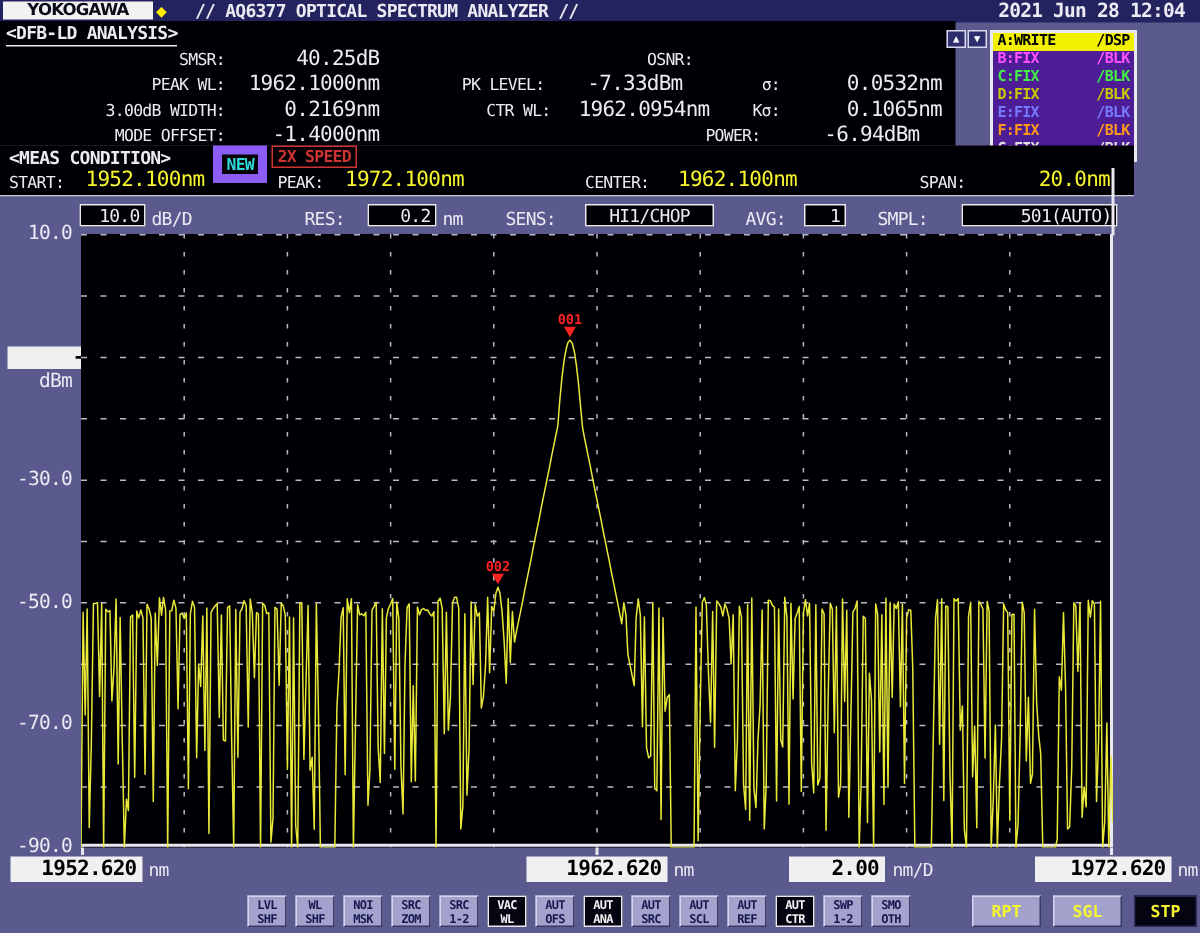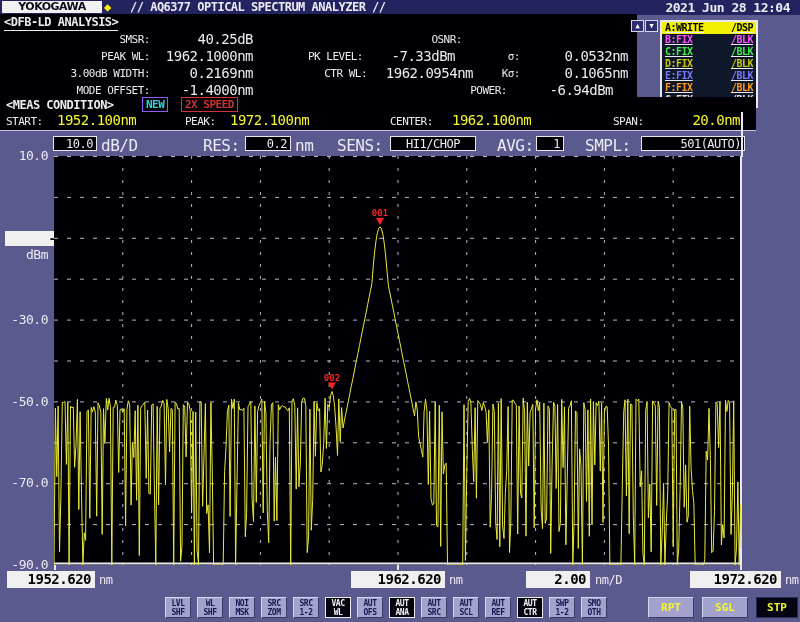--- a/index.html
+++ b/index.html
@@ -20,34 +20,34 @@
   .datetime{right:10px;top:1px;font-size:13px;font-weight:bold;letter-spacing:-0.5px;line-height:14px;}
   
   .analysis-panel{left:0;top:14px;width:637px;height:83px;background:#000004;}
   .mode-title{left:4px;top:1px;font-size:12px;font-weight:bold;letter-spacing:-0.5px;
     border-bottom:1px solid #eceaf2;padding-bottom:1px;}
   .a-label{font-size:11px;line-height:15px;text-align:right;letter-spacing:-0.5px;}
   .a-value{font-size:14px;line-height:15px;text-align:right;letter-spacing:-0.5px;}
   
   .updown-btn{width:13px;height:12px;background:#2e2e6e;border:1px solid #d8d8ee;
     font-size:7px;line-height:11px;text-align:center;color:#fff;box-sizing:border-box;}
-  .trace-panel{left:660px;top:20px;width:94px;background:#0f172a;border:2px solid #e8e8ee;text-decoration:underline;}
+  .trace-panel{left:660px;top:20px;width:94px;background:#4c1d95;border:2px solid #e8e8ee;}
   .trace-row{height:12px;font-size:10px;font-weight:bold;line-height:12px;display:flex;
     justify-content:space-between;padding:0 3px;letter-spacing:-0.5px;}
   .trace-row.active{background:#f0f000;color:#000;}
   
   .meas-block{left:0;top:97px;width:756px;height:33px;background:#000004;border-bottom:1px solid #c8c8dc;}
   .meas-title{left:6px;top:1px;font-size:12px;font-weight:bold;letter-spacing:-0.5px;}
   .badge{top:0px;font-size:11px;font-weight:bold;padding:0 3px;line-height:13px;letter-spacing:-0.5px;}
-  .badge-new{left:142px;color:#2fd8d8;border:1px solid #8b5cf6;}
+  .badge-new{left:142px;color:#2fd8d8;border:6px solid #8b5cf6;}
   .badge-speed{left:181px;color:#d03333;border:1px solid #d03333;}
   .m-label{top:18px;font-size:11px;line-height:14px;letter-spacing:-0.5px;}
   .m-value{top:15px;font-size:14px;line-height:16px;color:#f6f62e;letter-spacing:-0.5px;}
   
-  .set-label{top:139px;font-size:16px;line-height:14px;letter-spacing:-0.5px;}
+  .set-label{top:139px;font-size:12px;line-height:14px;letter-spacing:-0.5px;}
   .set-box{top:136px;height:15px;background:#000004;border:1px solid #e8e8ee;color:#eceaf2;
     font-size:12px;line-height:14px;text-align:right;padding:0 3px;box-sizing:border-box;letter-spacing:-0.5px;}
   
   .plot{left:54px;top:156px;width:688px;height:409px;background:#000004;}
   .ylab{font-size:13px;line-height:13px;text-align:right;width:44px;left:4px;letter-spacing:-0.5px;}
   .ref-box{left:5px;top:231px;width:45px;height:15px;background:#f0f0f0;color:#000;
     font-size:13px;font-weight:bold;line-height:15px;text-align:center;letter-spacing:-1px;padding-left:38px;}
   .ref-text{left:57px;top:233px;font-size:11px;line-height:12px;letter-spacing:0px;}
   .vline{width:2px;background:#e8e8ee;}
   .tick{width:2px;height:5px;background:#e8e8ee;top:565px;}

